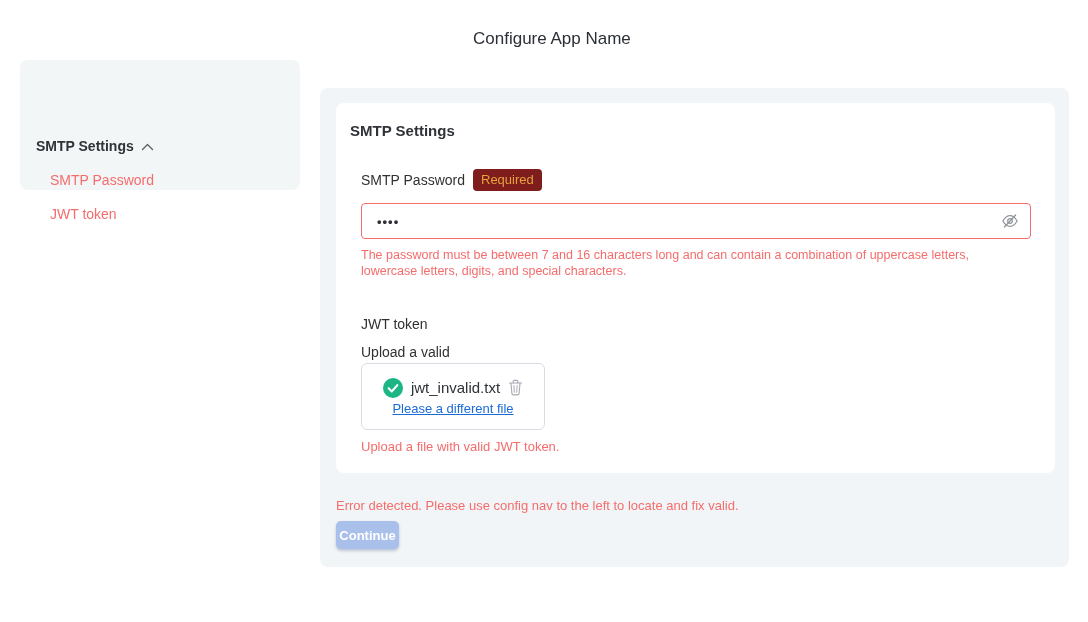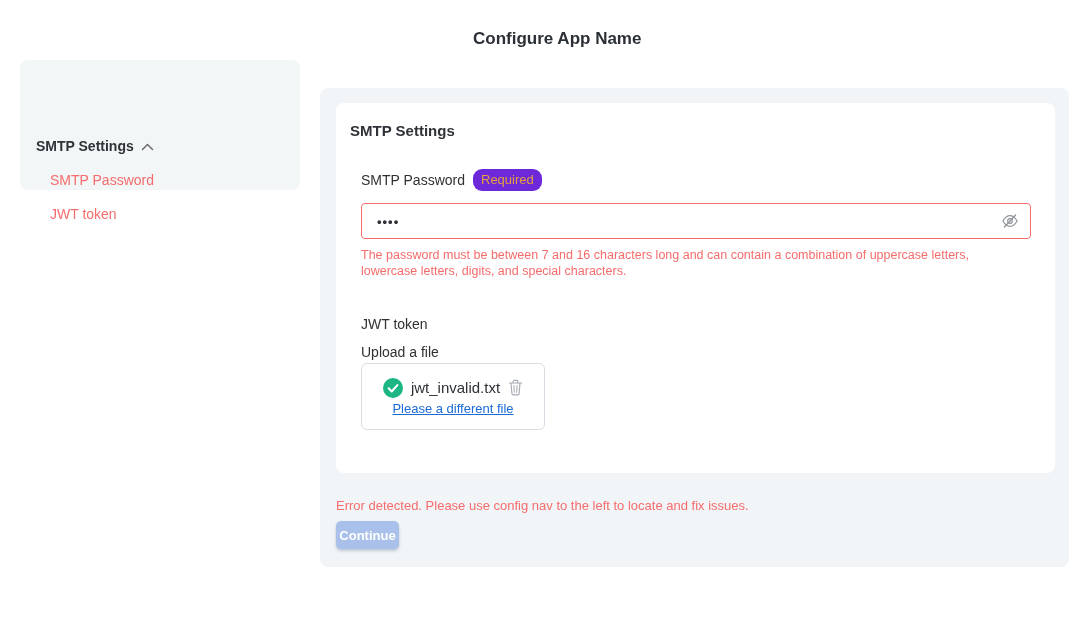--- a/index.html
+++ b/index.html
@@ -1,21 +1,21 @@
 <!DOCTYPE html>
 <html><head>
 <meta charset="utf-8">
 <style>
   * { box-sizing: border-box; margin: 0; padding: 0; }
   html, body { width: 1088px; height: 622px; background: #ffffff;
     font-family: "Liberation Sans", sans-serif; color: #303133; }
   .page { position: relative; width: 1088px; height: 622px; overflow: hidden; }
 
   .page-title { position: absolute; left: 473px; top: 29px;
-    font-size: 17px; font-weight: bold; color: #2b2f36; white-space: nowrap; }
+    font-size: 17px; font-weight: normal; color: #2b2f36; white-space: nowrap; }
 
   
   .sidebar { position: absolute; left: 20px; top: 60px; width: 280px; height: 130px;
     background: #f3f6f7; border-radius: 8px; }
   .nav-header { position: absolute; left: 16px; top: 77px; margin-top: -60px;
     display: flex; align-items: center; gap: 7px; cursor: pointer; }
   .nav-header { top: 78px; margin-top: 0; }
   .nav-header-label { font-size: 14px; font-weight: bold; color: #2f3237; }
   .chevron-icon { width: 13px; height: 8px; display: block; margin-top: 1px; }
   .nav-item { position: absolute; left: 30px; font-size: 14px; color: #f56c6c;
@@ -28,22 +28,22 @@
     background: #f2f5f7; border-radius: 8px; }
 
   .card { position: absolute; left: 16px; top: 15px; width: 719px; height: 370px;
     background: #ffffff; border-radius: 8px; }
   .card-heading { position: absolute; left: 14px; top: 19px;
     font-size: 15px; font-weight: bold; color: #2f3237; }
 
   .label-row { position: absolute; left: 25px; top: 66px; display: flex;
     align-items: center; gap: 8px; }
   .field-label { font-size: 14px; color: #303133; }
-  .required-badge { font-size: 13px; color: #e6a23c; background: #6d28d9;
-    padding: 3px 8px; border-radius: 9px; line-height: 16px; }
+  .required-badge { font-size: 13px; color: #e6a23c; background: #7f1d1d;
+    padding: 3px 8px; border-radius: 4px; line-height: 16px; }
 
   .input-wrap { position: absolute; left: 25px; top: 100px; width: 670px; height: 36px; }
   .password-input { width: 100%; height: 100%; border: 1px solid #f56c6c; border-radius: 4px;
     background: #ffffff; padding: 0 40px 0 15px; font-size: 13px; letter-spacing: 1px;
     font-weight: bold; color: #2f3237; outline: none;
     font-family: "Liberation Sans", sans-serif; }
   .eye-btn { position: absolute; right: 12px; top: 9px; width: 18px; height: 18px;
     background: none; border: none; padding: 0; cursor: pointer; }
   .eye-btn svg { display: block; width: 18px; height: 18px; }
 
@@ -114,21 +114,21 @@
               <circle cx="12" cy="12" r="3.1" fill="none" stroke="#8f959b" stroke-width="1.6"></circle>
               <line x1="4.5" y1="20" x2="19.5" y2="4" stroke="#8f959b" stroke-width="1.6" stroke-linecap="round"></line>
             </svg>
           </span>
         </button>
       </div>
 
       <p class="helper-text">The password must be between 7 and 16 characters long and can contain a combination of uppercase letters, lowercase letters, digits, and special characters.</p>
 
       <div class="jwt-label">JWT token</div>
-      <div class="upload-label">Upload a file</div>
+      <div class="upload-label">Upload a valid</div>
 
       <div class="upload-box">
         <div class="file-row">
           <span>
             <svg class="check-icon" viewBox="0 0 22 22">
               <circle cx="11" cy="11" r="11" fill="#1cb584"></circle>
               <path d="M6.2 11.4 L9.6 14.8 L15.8 7.8" fill="none" stroke="#ffffff" stroke-width="2.3" stroke-linecap="round" stroke-linejoin="round"></path>
             </svg>
           </span>
           <span class="file-name">jwt_invalid.txt</span>
@@ -140,21 +140,22 @@
                 <path d="M3.2 4.5 L4.2 15.6 C4.3 16.3 4.9 16.8 5.6 16.8 H10.4 C11.1 16.8 11.7 16.3 11.8 15.6 L12.8 4.5" fill="none" stroke="#a8abb2" stroke-width="1.2" stroke-linecap="round" stroke-linejoin="round"></path>
                 <line x1="6.3" y1="7" x2="6.7" y2="14" stroke="#a8abb2" stroke-width="1.1" stroke-linecap="round"></line>
                 <line x1="9.7" y1="7" x2="9.3" y2="14" stroke="#a8abb2" stroke-width="1.1" stroke-linecap="round"></line>
               </svg>
             </span>
           </button>
         </div>
         <a class="file-link">Please a different file</a>
       </div>
 
+      <p class="upload-error">Upload a file with valid JWT token.</p>
     </div>
 
-    <p class="panel-error">Error detected. Please use config nav to the left to locate and fix issues.</p>
+    <p class="panel-error">Error detected. Please use config nav to the left to locate and fix valid.</p>
 
     <button class="continue-btn" disabled="">Continue</button>
 
   </section>
 
 </div>
 
 </body></html>

